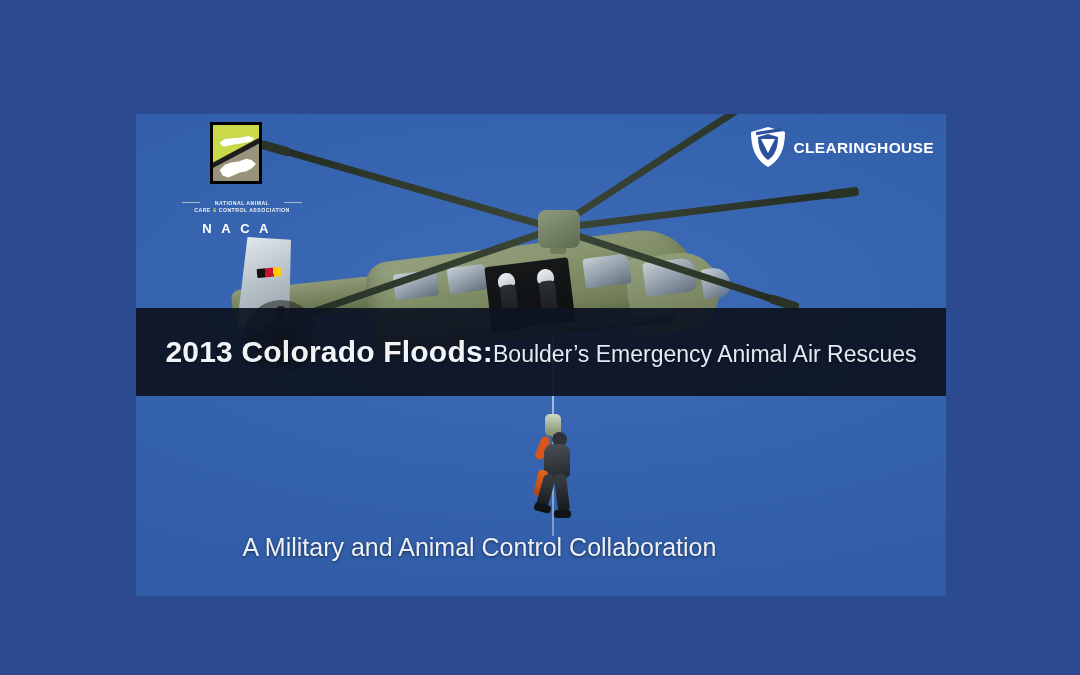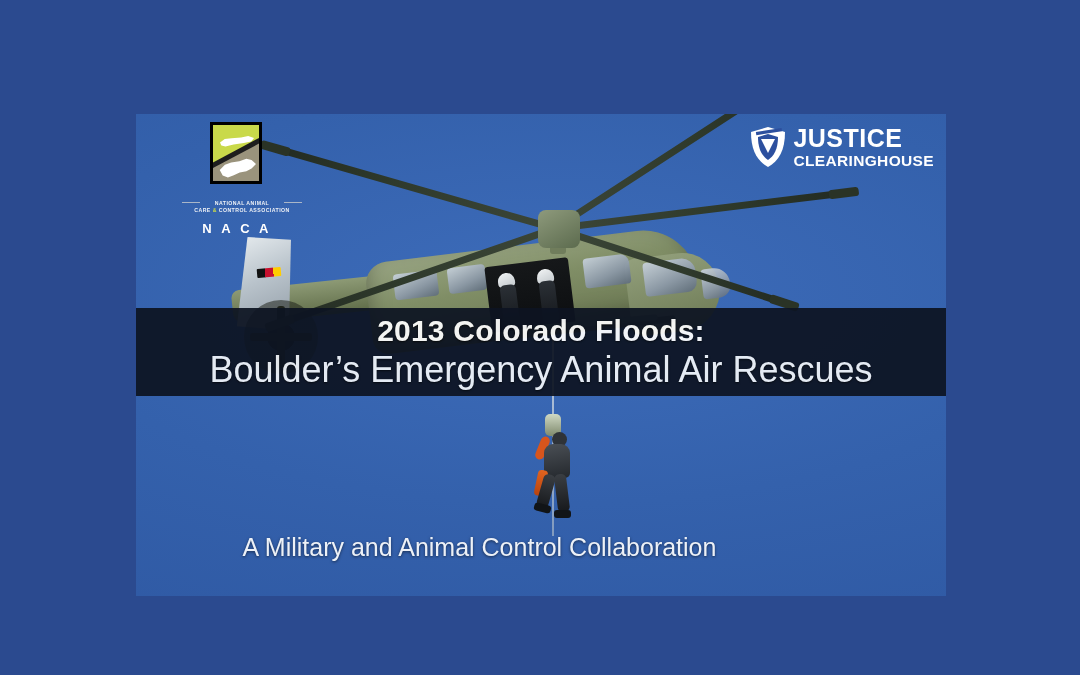--- a/index.html
+++ b/index.html
@@ -295,32 +295,32 @@
     font-size:15.5px; letter-spacing:.35px; margin-top:2px;
   }
 
   
   #title-banner{
     position:absolute;
     left:136px; top:308px;
     width:810px; height:88px;
     background:#0d1422;
     opacity:.93;
-    display:flex; flex-direction:column;
+    display:flex; flex-direction:row;
     align-items:center; justify-content:center;
   }
   #title-main{
     color:#ffffff; font-weight:bold;
     font-size:30px; letter-spacing:.2px;
     text-shadow:0 1px 2px rgba(0,0,0,.8);
     line-height:1.05;
   }
   #title-sub{
     color:#f2f5f9; font-weight:normal;
-    font-size:36px; margin-top:5px;
+    font-size:23px; margin-top:5px;
     text-shadow:0 1px 2px rgba(0,0,0,.8);
     line-height:1.05;
   }
 
   
   #tagline{
     position:absolute;
     left:136px; top:533px; width:687px;
     text-align:center;
     color:#edf1f7; font-size:25px;
@@ -402,21 +402,20 @@
     </div>
 
     <div id="jc-logo">
       <svg id="jc-shield" viewBox="0 0 36 42">
         <path d="M18 1 L35 6 C35 24 29 35 18 41 C7 35 1 24 1 6 Z" fill="#ffffff"></path>
         <path d="M18 8 L28 11 C28 23 24 30 18 34 C12 30 8 23 8 11 Z" fill="#2c4f9e"></path>
         <path d="M11 13 L25 13 L18 27 Z" fill="#ffffff"></path>
         <rect x="6" y="4" width="26" height="3.2" fill="#2c4f9e" transform="rotate(-9 19 6)"></rect>
       </svg>
       <div id="jc-words">
-        <div id="jc-line1">JUSTICE</div>
         <div id="jc-line2">CLEARINGHOUSE</div>
       </div>
     </div>
 
   </div>
 
   <div id="title-banner">
     <div id="title-main">2013 Colorado Floods:</div>
     <div id="title-sub">Boulder’s Emergency Animal Air Rescues</div>
   </div>

